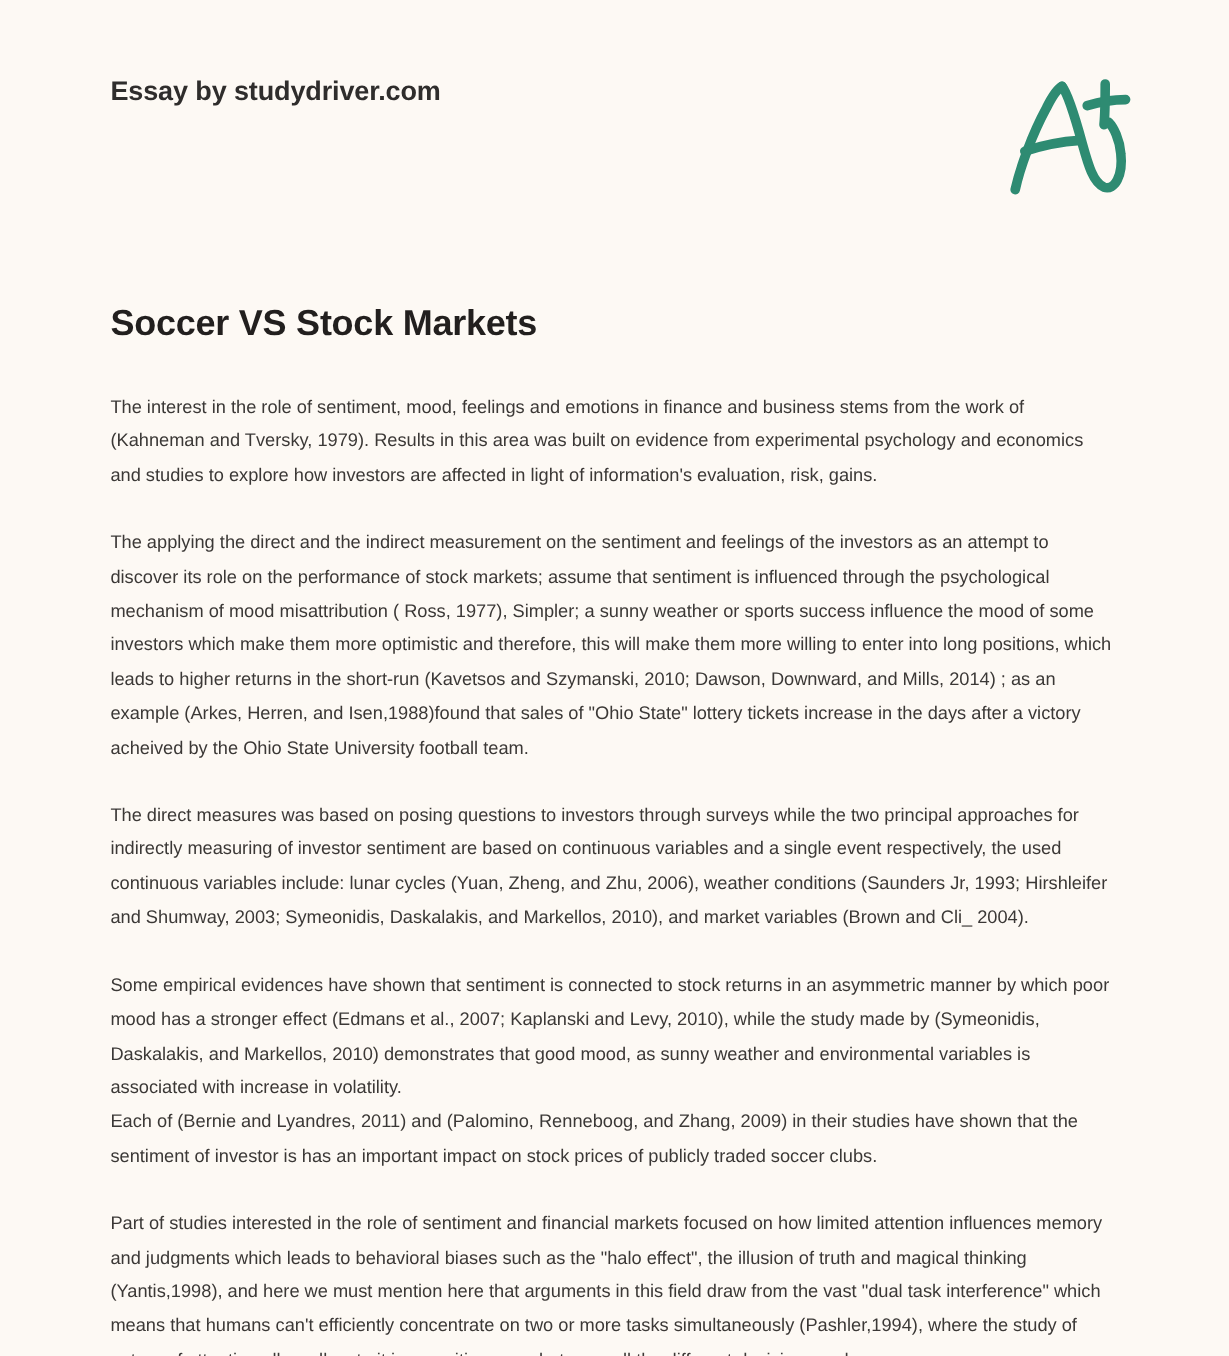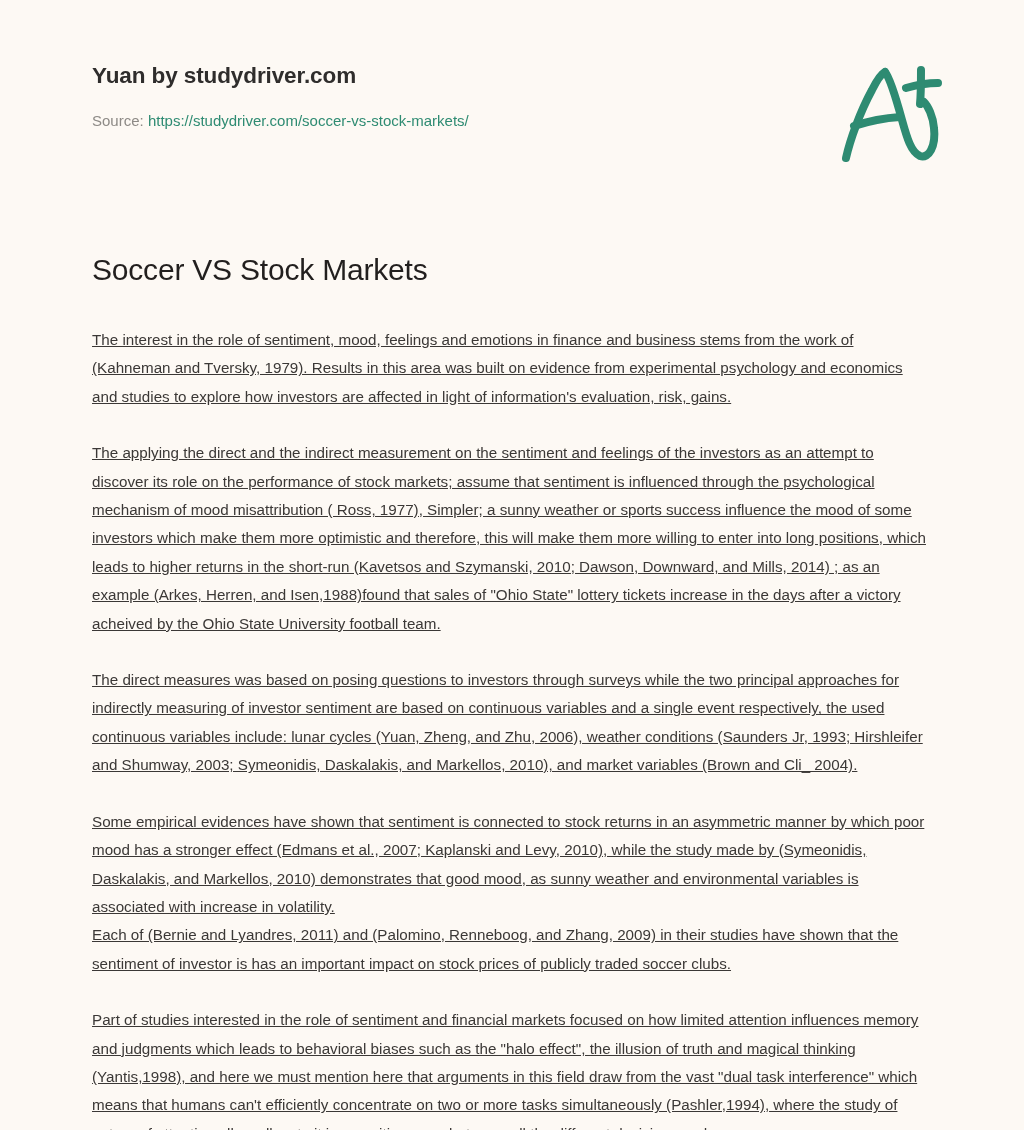--- a/index.html
+++ b/index.html
@@ -65,51 +65,47 @@
   }
 
   
   .article {
     padding: 0 92px 0 92px;
     margin-top: 72px;
   }
 
   .article-title {
     font-size: 30px;
-    font-weight: normal;
+    font-weight: bold;
     letter-spacing: -0.2px;
     color: #221f1e;
     margin: 0 0 38px 0;
     line-height: 1.2;
   }
 
   .body-copy p {
     font-size: 15.2px;
     line-height: 28.4px;
     color: #3b3836;
     margin: 0 0 28px 0;
     text-align: left;
     max-width: 842px;
-    text-decoration: underline;
   }
 
   .body-copy p:last-child { margin-bottom: 0; }
 </style>
 </head>
 <body>
 
 <div class="page">
 
   <div class="header">
 
-    <div class="brand-line">Yuan by studydriver.com</div>
+    <div class="brand-line">Essay by studydriver.com</div>
 
-    <div class="source-line">
-      <span>Source: </span><a class="source-link" href="#">https://studydriver.com/soccer-vs-stock-markets/</a>
-    </div>
 
     <svg class="logo" viewBox="0 0 112 110" aria-hidden="true">
       <g fill="none" stroke="#2e8b72" stroke-linecap="round" stroke-linejoin="round">
 
         <path d="M12 100 C16 82, 26 54, 38 32 C43 22, 47 16, 51 14" stroke-width="8"></path>
 
         <path d="M51 14 C56 20, 62 40, 68 62 C73 80, 77 94, 86 98 C95 101, 102 88, 100 70 C99 58, 94 48, 90 44" stroke-width="8"></path>
 
         <path d="M20 68 C32 64, 50 60, 66 59" stroke-width="8"></path>
 

